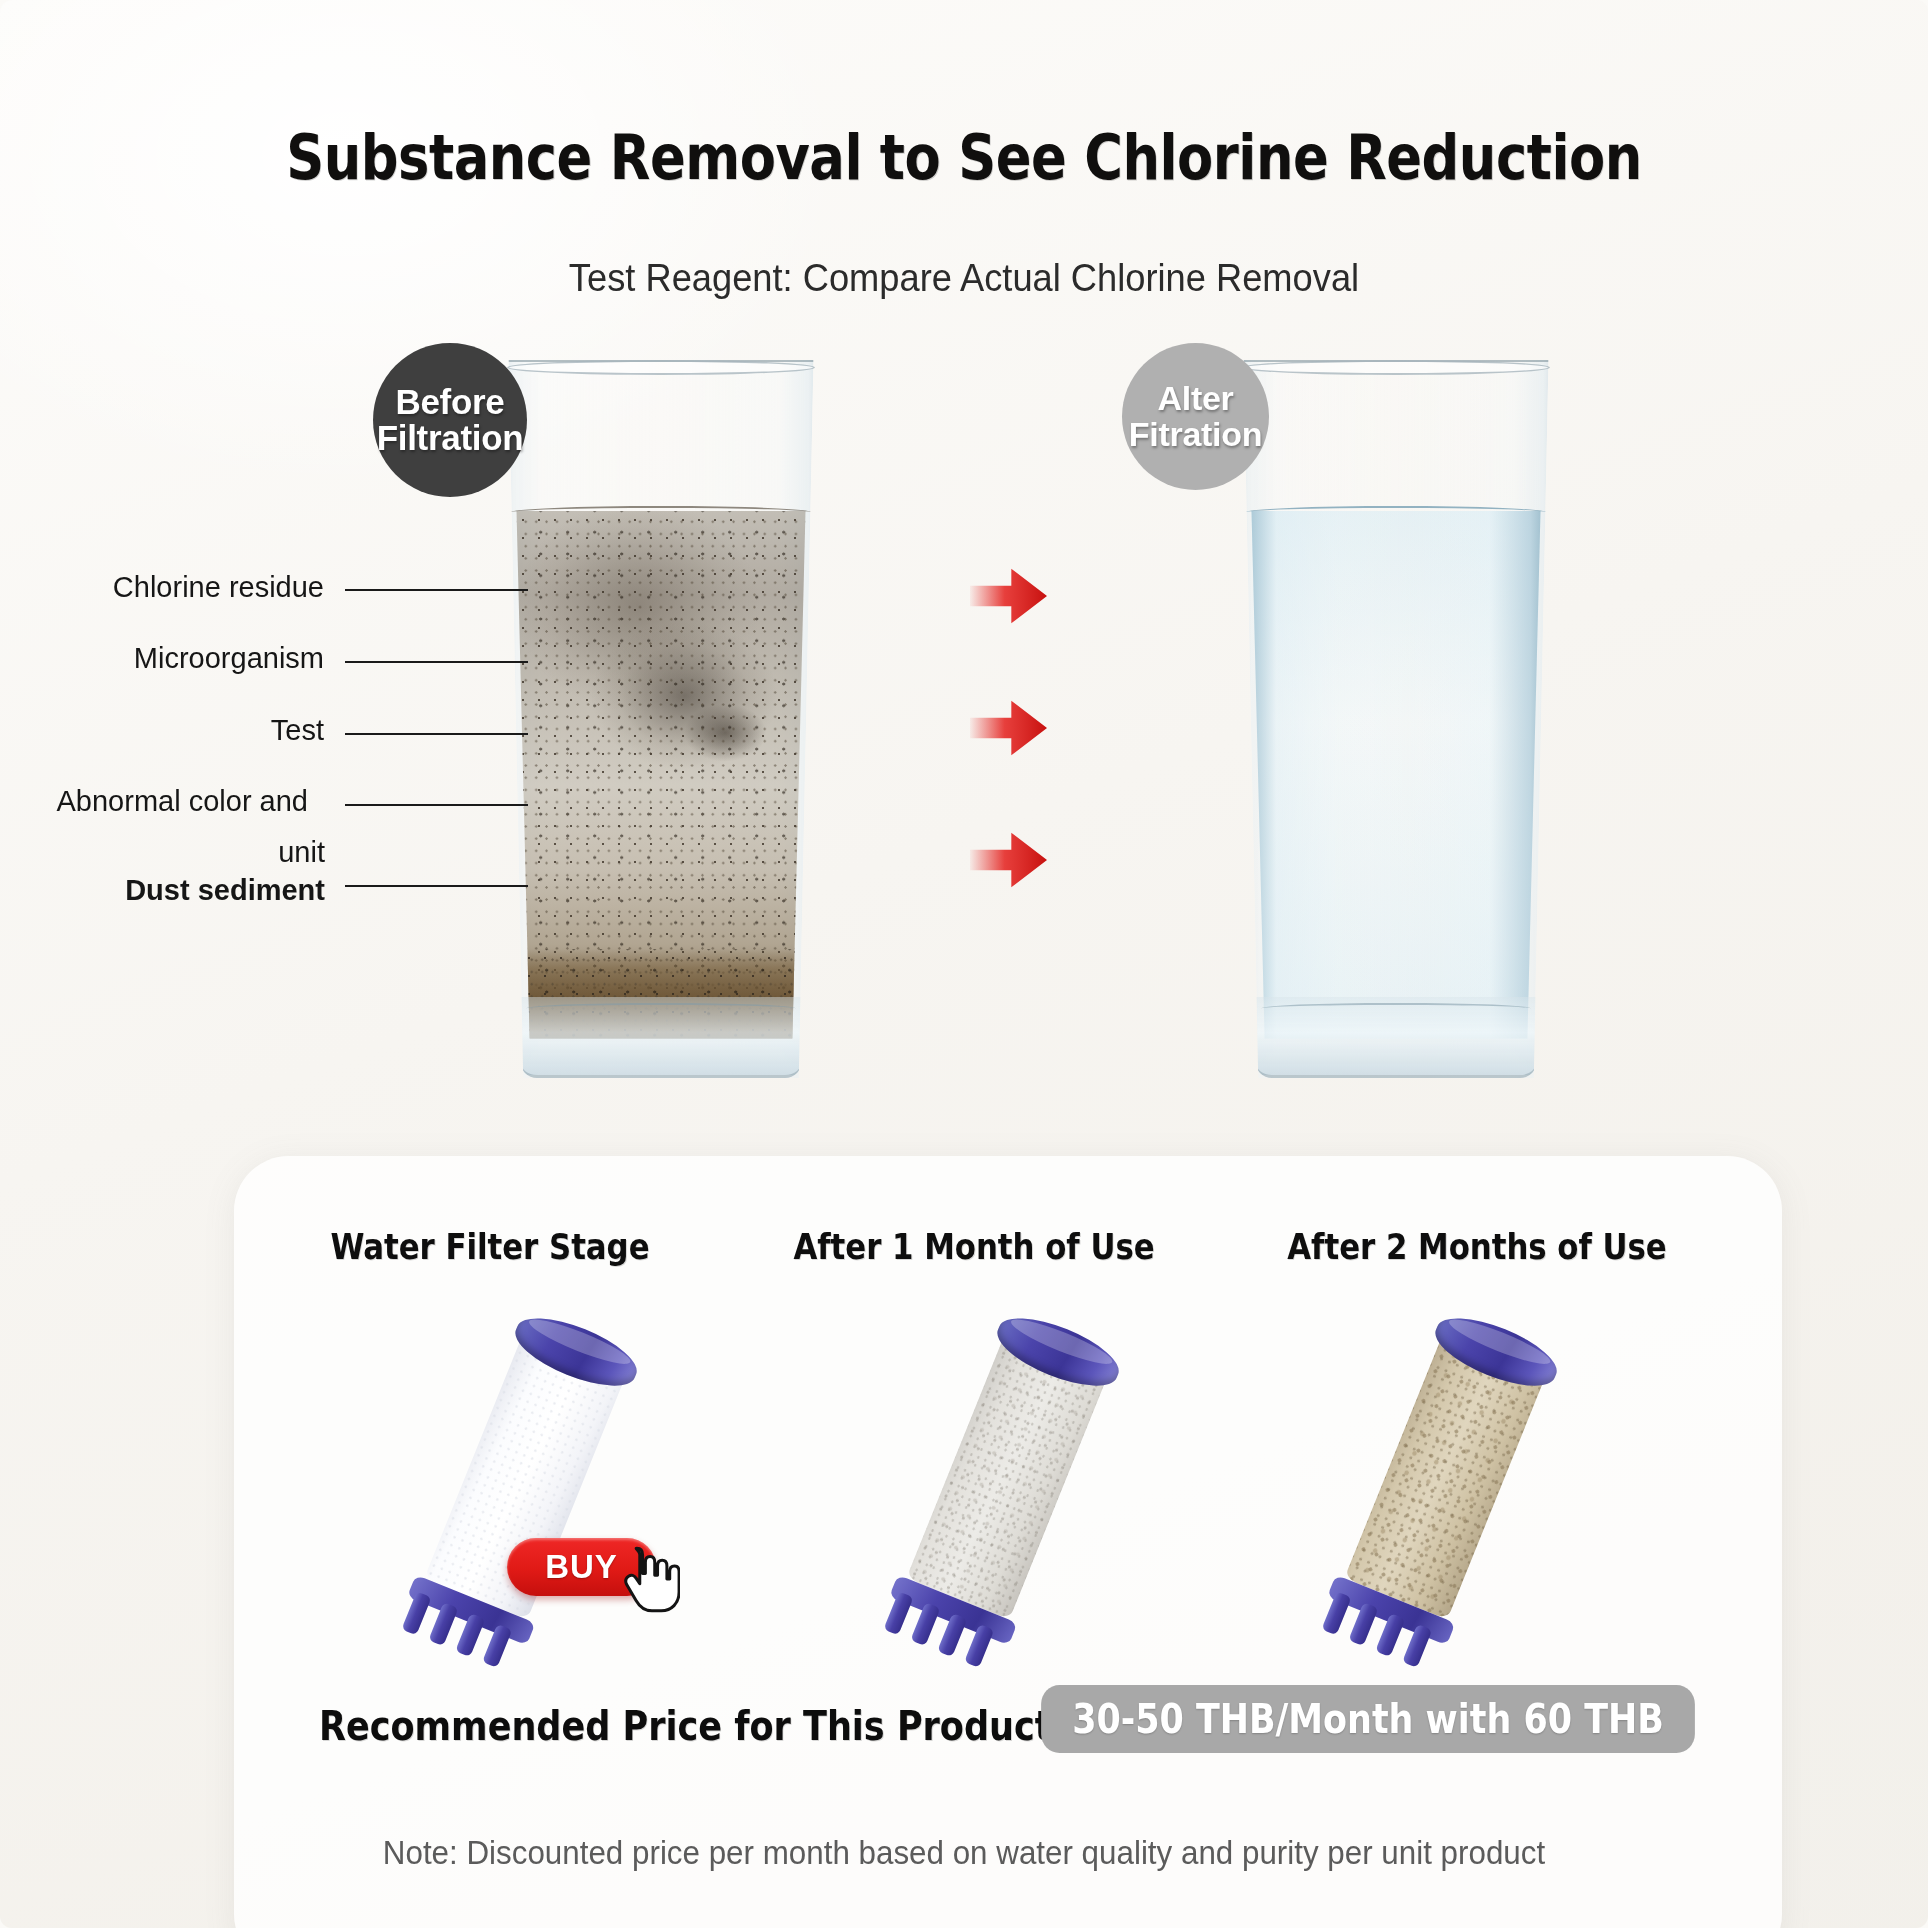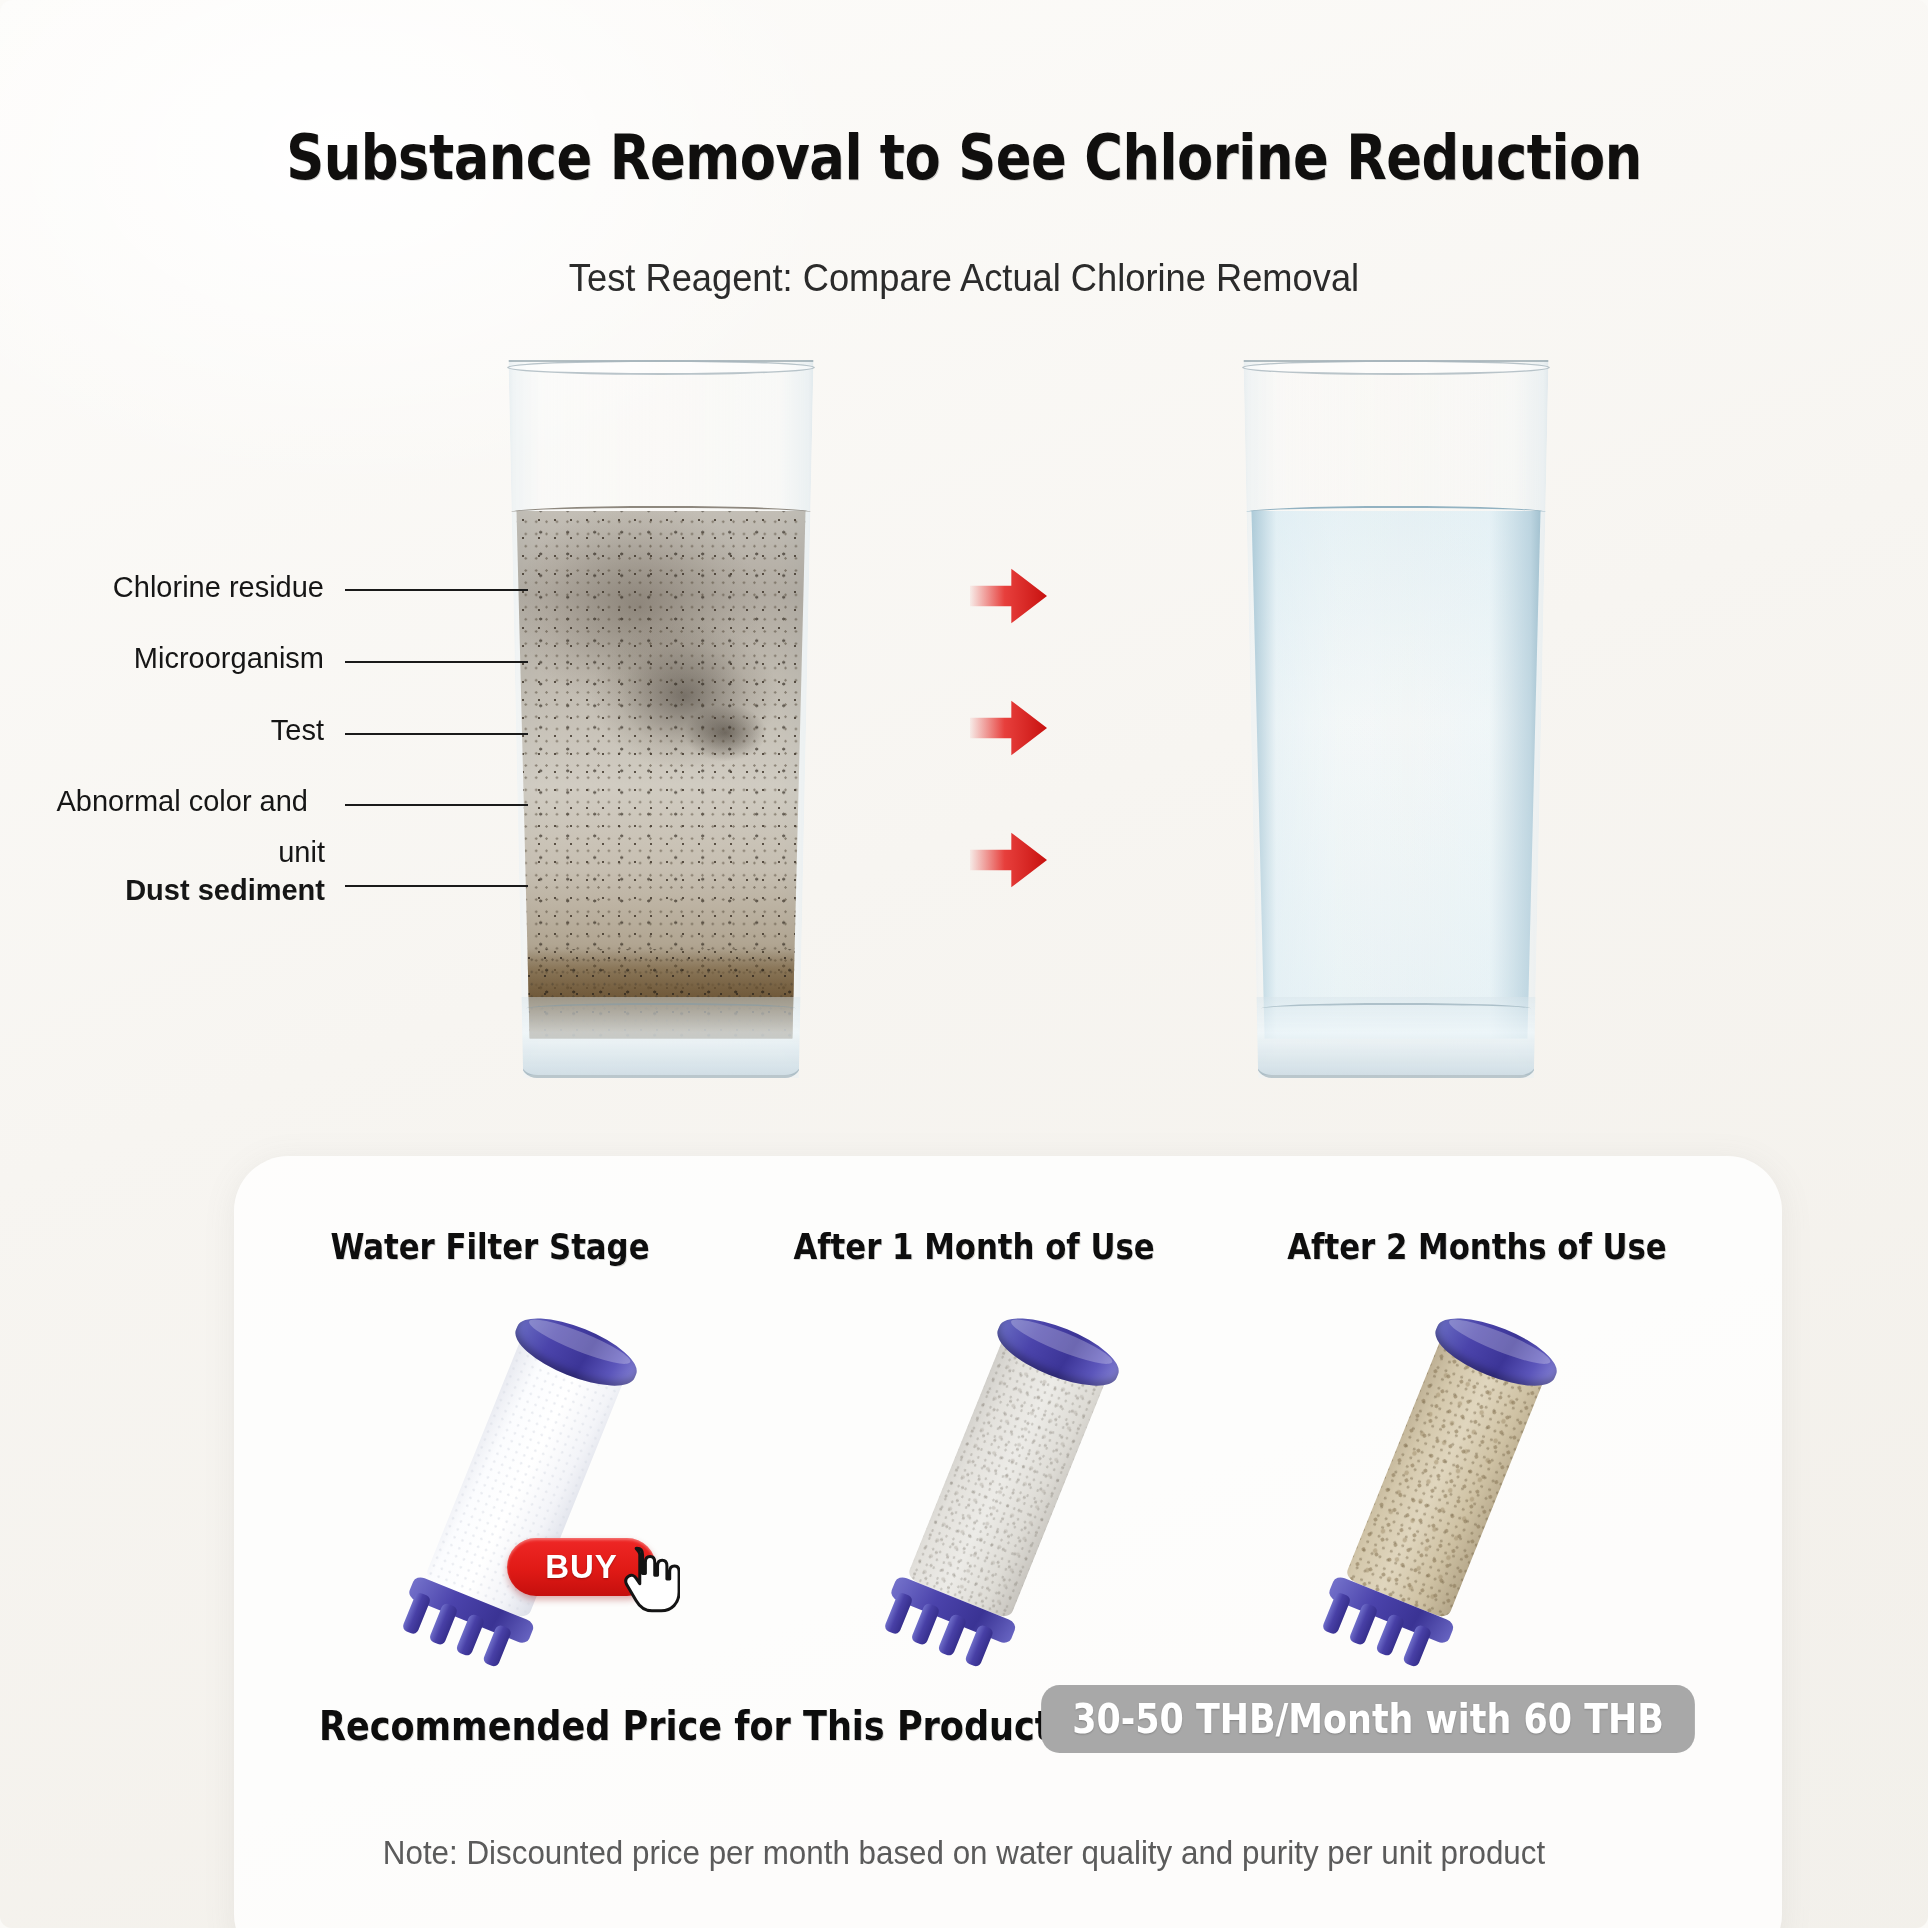--- a/index.html
+++ b/index.html
@@ -287,21 +287,29 @@
   <div class="glass-wrap" style="left:1232px; top:360px; width:328px; height:718px;">
     <div class="glass-body">
       <div class="glass-shell"></div>
       <div class="liquid liquid-clean"></div>
       <div class="water-line" style="top:20.3%; border-top:2.8px solid rgba(120,160,180,0.8);"></div>
       <div class="glass-base"></div>
     </div>
     <div class="glass-rim"></div>
   </div>
 
-
+  <div class="badge badge-before" style="left:373px; top:343px; width:154px; height:154px; font-size:35px;">
+    <span>Before</span>
+    <span>Filtration</span>
+  </div>
+
+  <div class="badge badge-after" style="left:1122px; top:343px; width:147px; height:147px; font-size:34px;">
+    <span>Alter</span>
+    <span>Fitration</span>
+  </div>
 
   <div class="callout">
     <div class="callout-text" style="left:56px; top:571px; width:268px;">Chlorine residue</div>
     <div class="leader" style="left:345px; top:589px; width:183px;"></div>
 
     <div class="callout-text" style="left:56px; top:642px; width:268px;">Microorganism</div>
     <div class="leader" style="left:345px; top:661px; width:183px;"></div>
 
     <div class="callout-text" style="left:56px; top:714px; width:268px;">Test</div>
     <div class="leader" style="left:345px; top:733px; width:183px;"></div>

